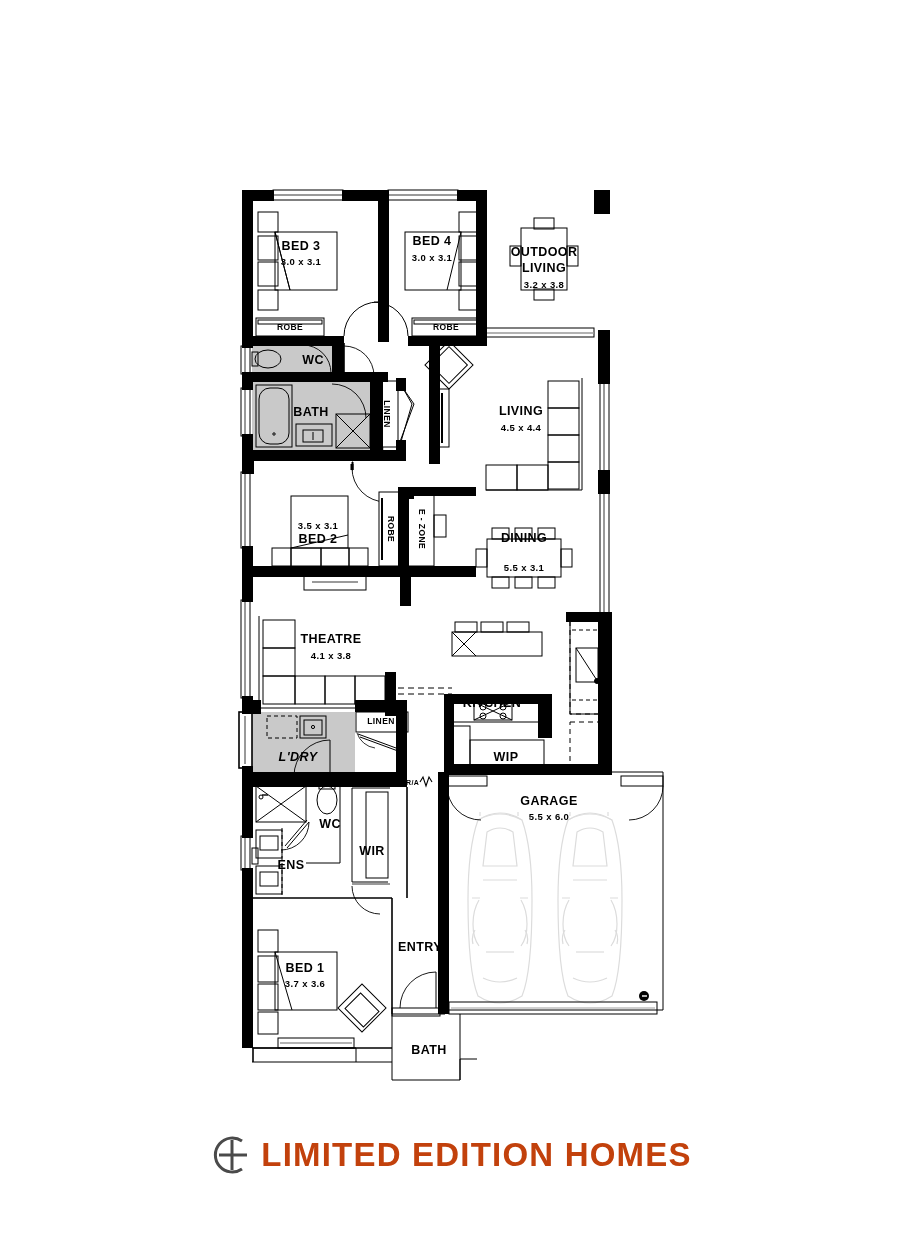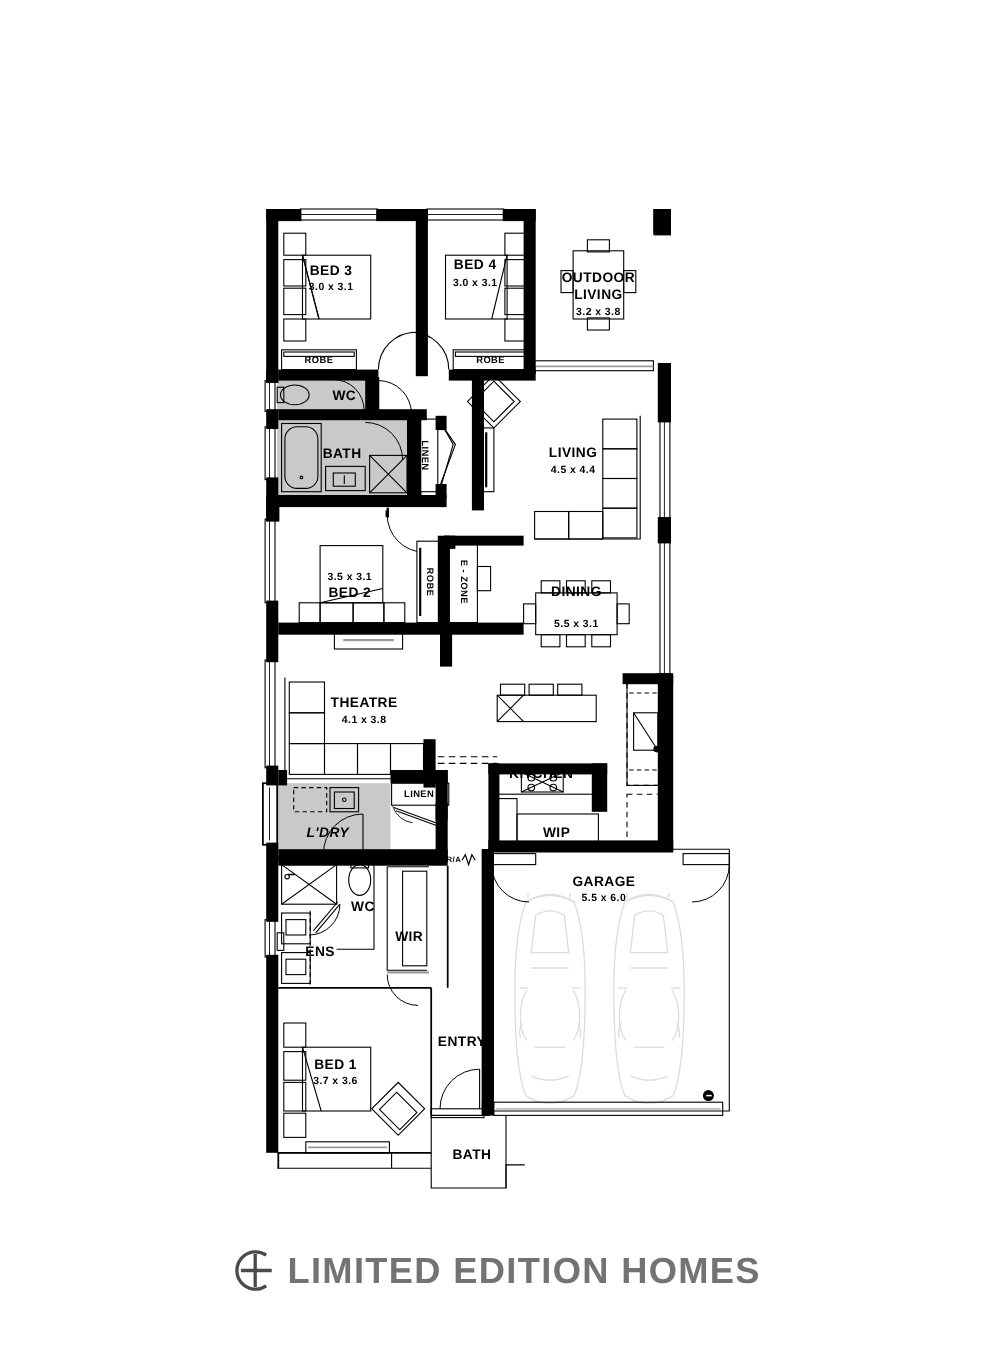--- a/index.html
+++ b/index.html
@@ -33,21 +33,21 @@
   #logo{
     position:absolute;left:0;top:1120px;width:901px;height:70px;
     display:flex;align-items:center;justify-content:center;
     gap:6px;
   }
   #logo .logotext{
     font-family:"Liberation Sans", sans-serif;
     font-size:33px;
     font-weight:bold;
     letter-spacing:1.2px;
-    color:#737373;
+    color:#c2410c;
   }
 </style>
 </head>
 <body>
 
 <div id="plan">
 <svg width="901" height="1245" viewBox="0 0 901 1245" xmlns="http://www.w3.org/2000/svg">
 
   <rect x="0" y="0" width="901" height="1245" fill="#ffffff"></rect>
 

